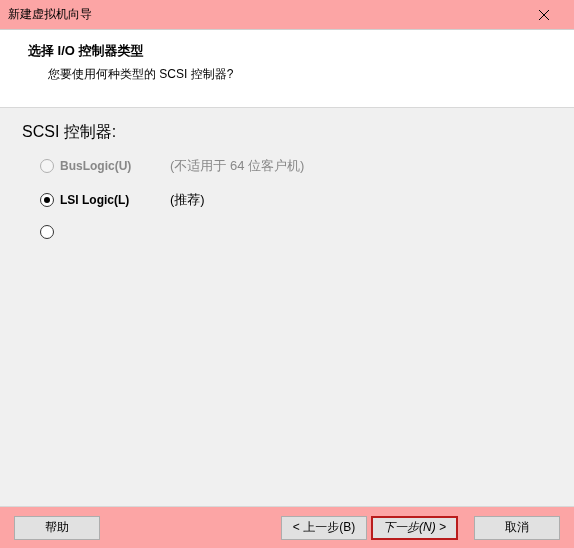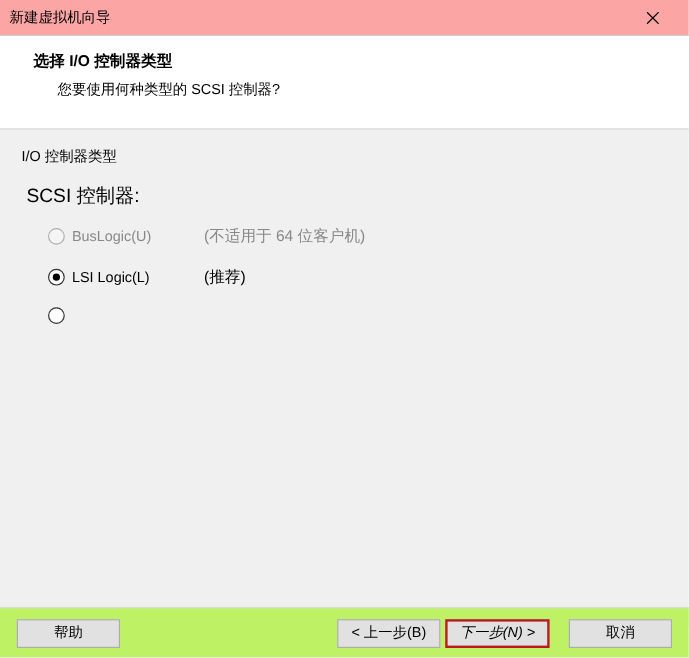--- a/index.html
+++ b/index.html
@@ -92,38 +92,39 @@
       content: '';
       width: 6px;
       height: 6px;
       background: #000;
       border-radius: 50%;
     }
     .radio-label {
       font-size: 12px;
       color: #000;
       width: 110px;
+      font-weight: bold;
     }
     .radio-label.disabled {
       color: #888;
     }
     .radio-hint {
       font-size: 13px;
       color: #000;
     }
     .radio-hint.disabled {
       color: #888;
     }
     .footer {
       position: absolute;
       bottom: 0;
       left: 0;
       right: 0;
       height: 42px;
-      background: #bef264;
+      background: #fca5a5;
       border-top: 1px solid #d8d8d8;
       display: flex;
       align-items: center;
       padding: 0 14px;
     }
     .btn {
       height: 24px;
       min-width: 86px;
       background: #e1e1e1;
       border: 1px solid #adadad;
@@ -155,21 +156,20 @@
     </svg>
   </div>
 </div>
 
 <div class="header-section">
   <div class="header-title">选择 I/O 控制器类型</div>
   <div class="header-subtitle">您要使用何种类型的 SCSI 控制器?</div>
 </div>
 
 <div class="content-area">
-  <div class="group-title">I/O 控制器类型</div>
   <div class="subgroup-title">SCSI 控制器:</div>
 
   <div class="radio-row">
     <span class="radio disabled"></span>
     <span class="radio-label disabled">BusLogic(U)</span>
     <span class="radio-hint disabled">(不适用于 64 位客户机)</span>
   </div>
 
   <div class="radio-row">
     <span class="radio checked"></span>

